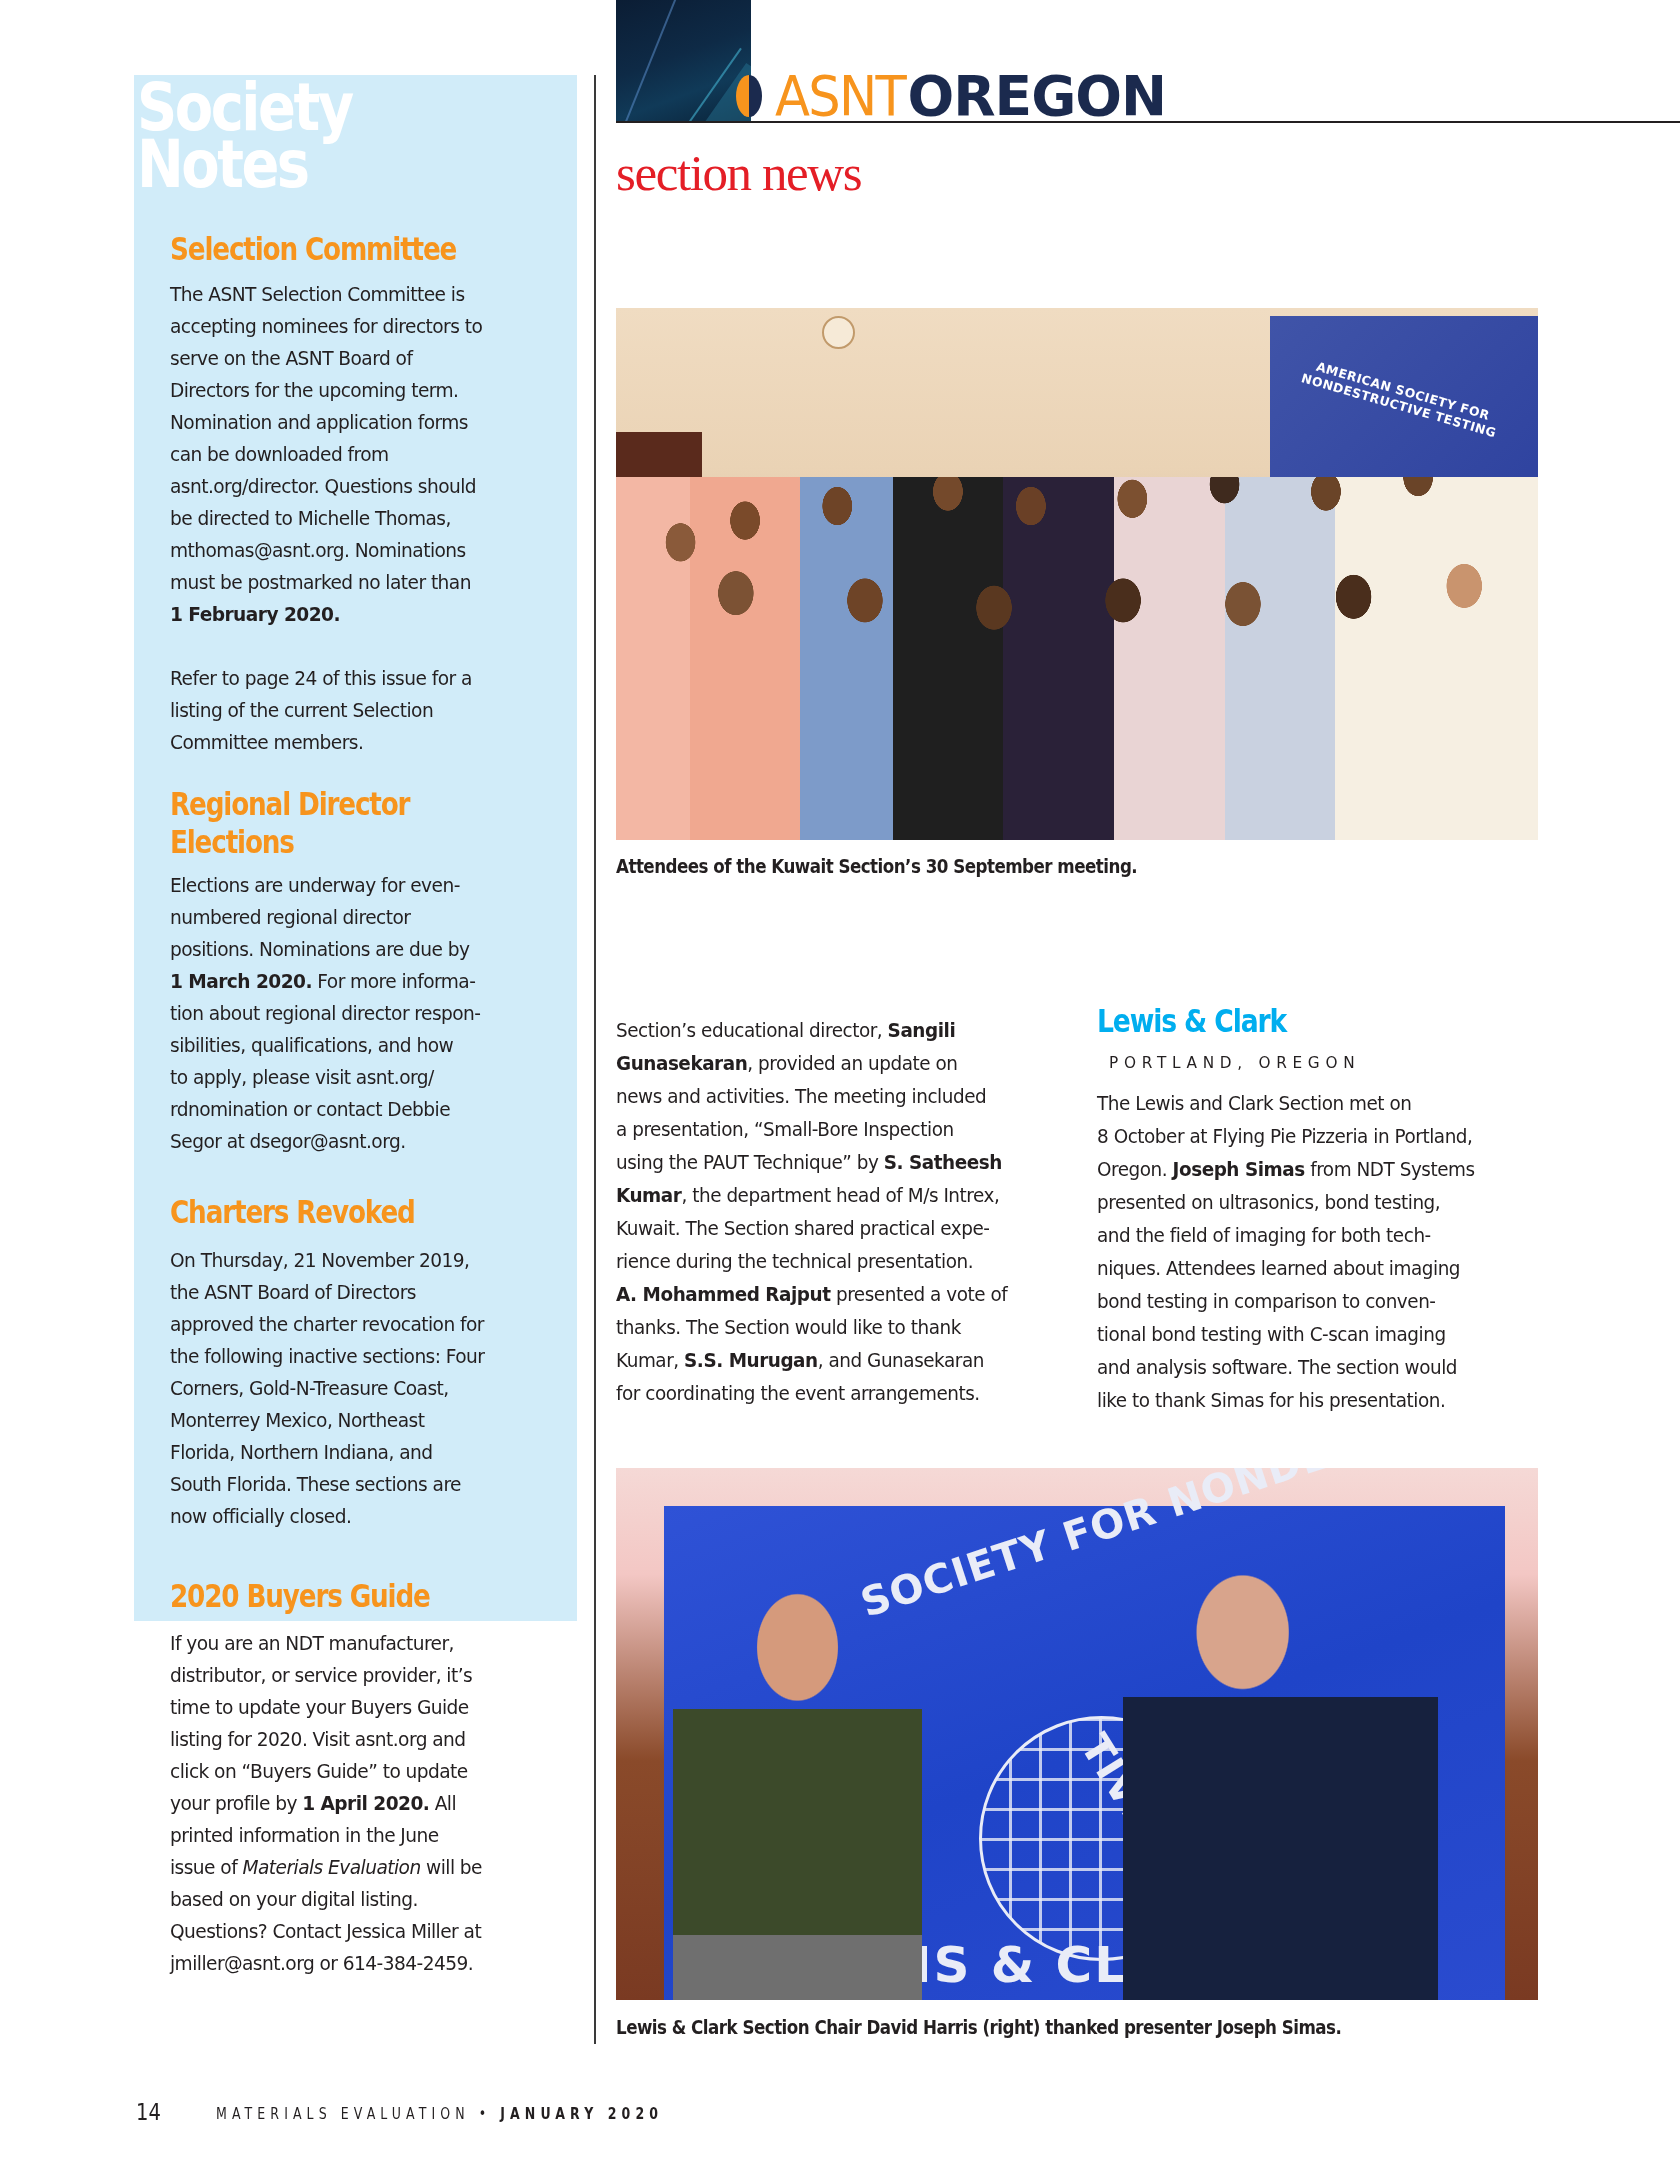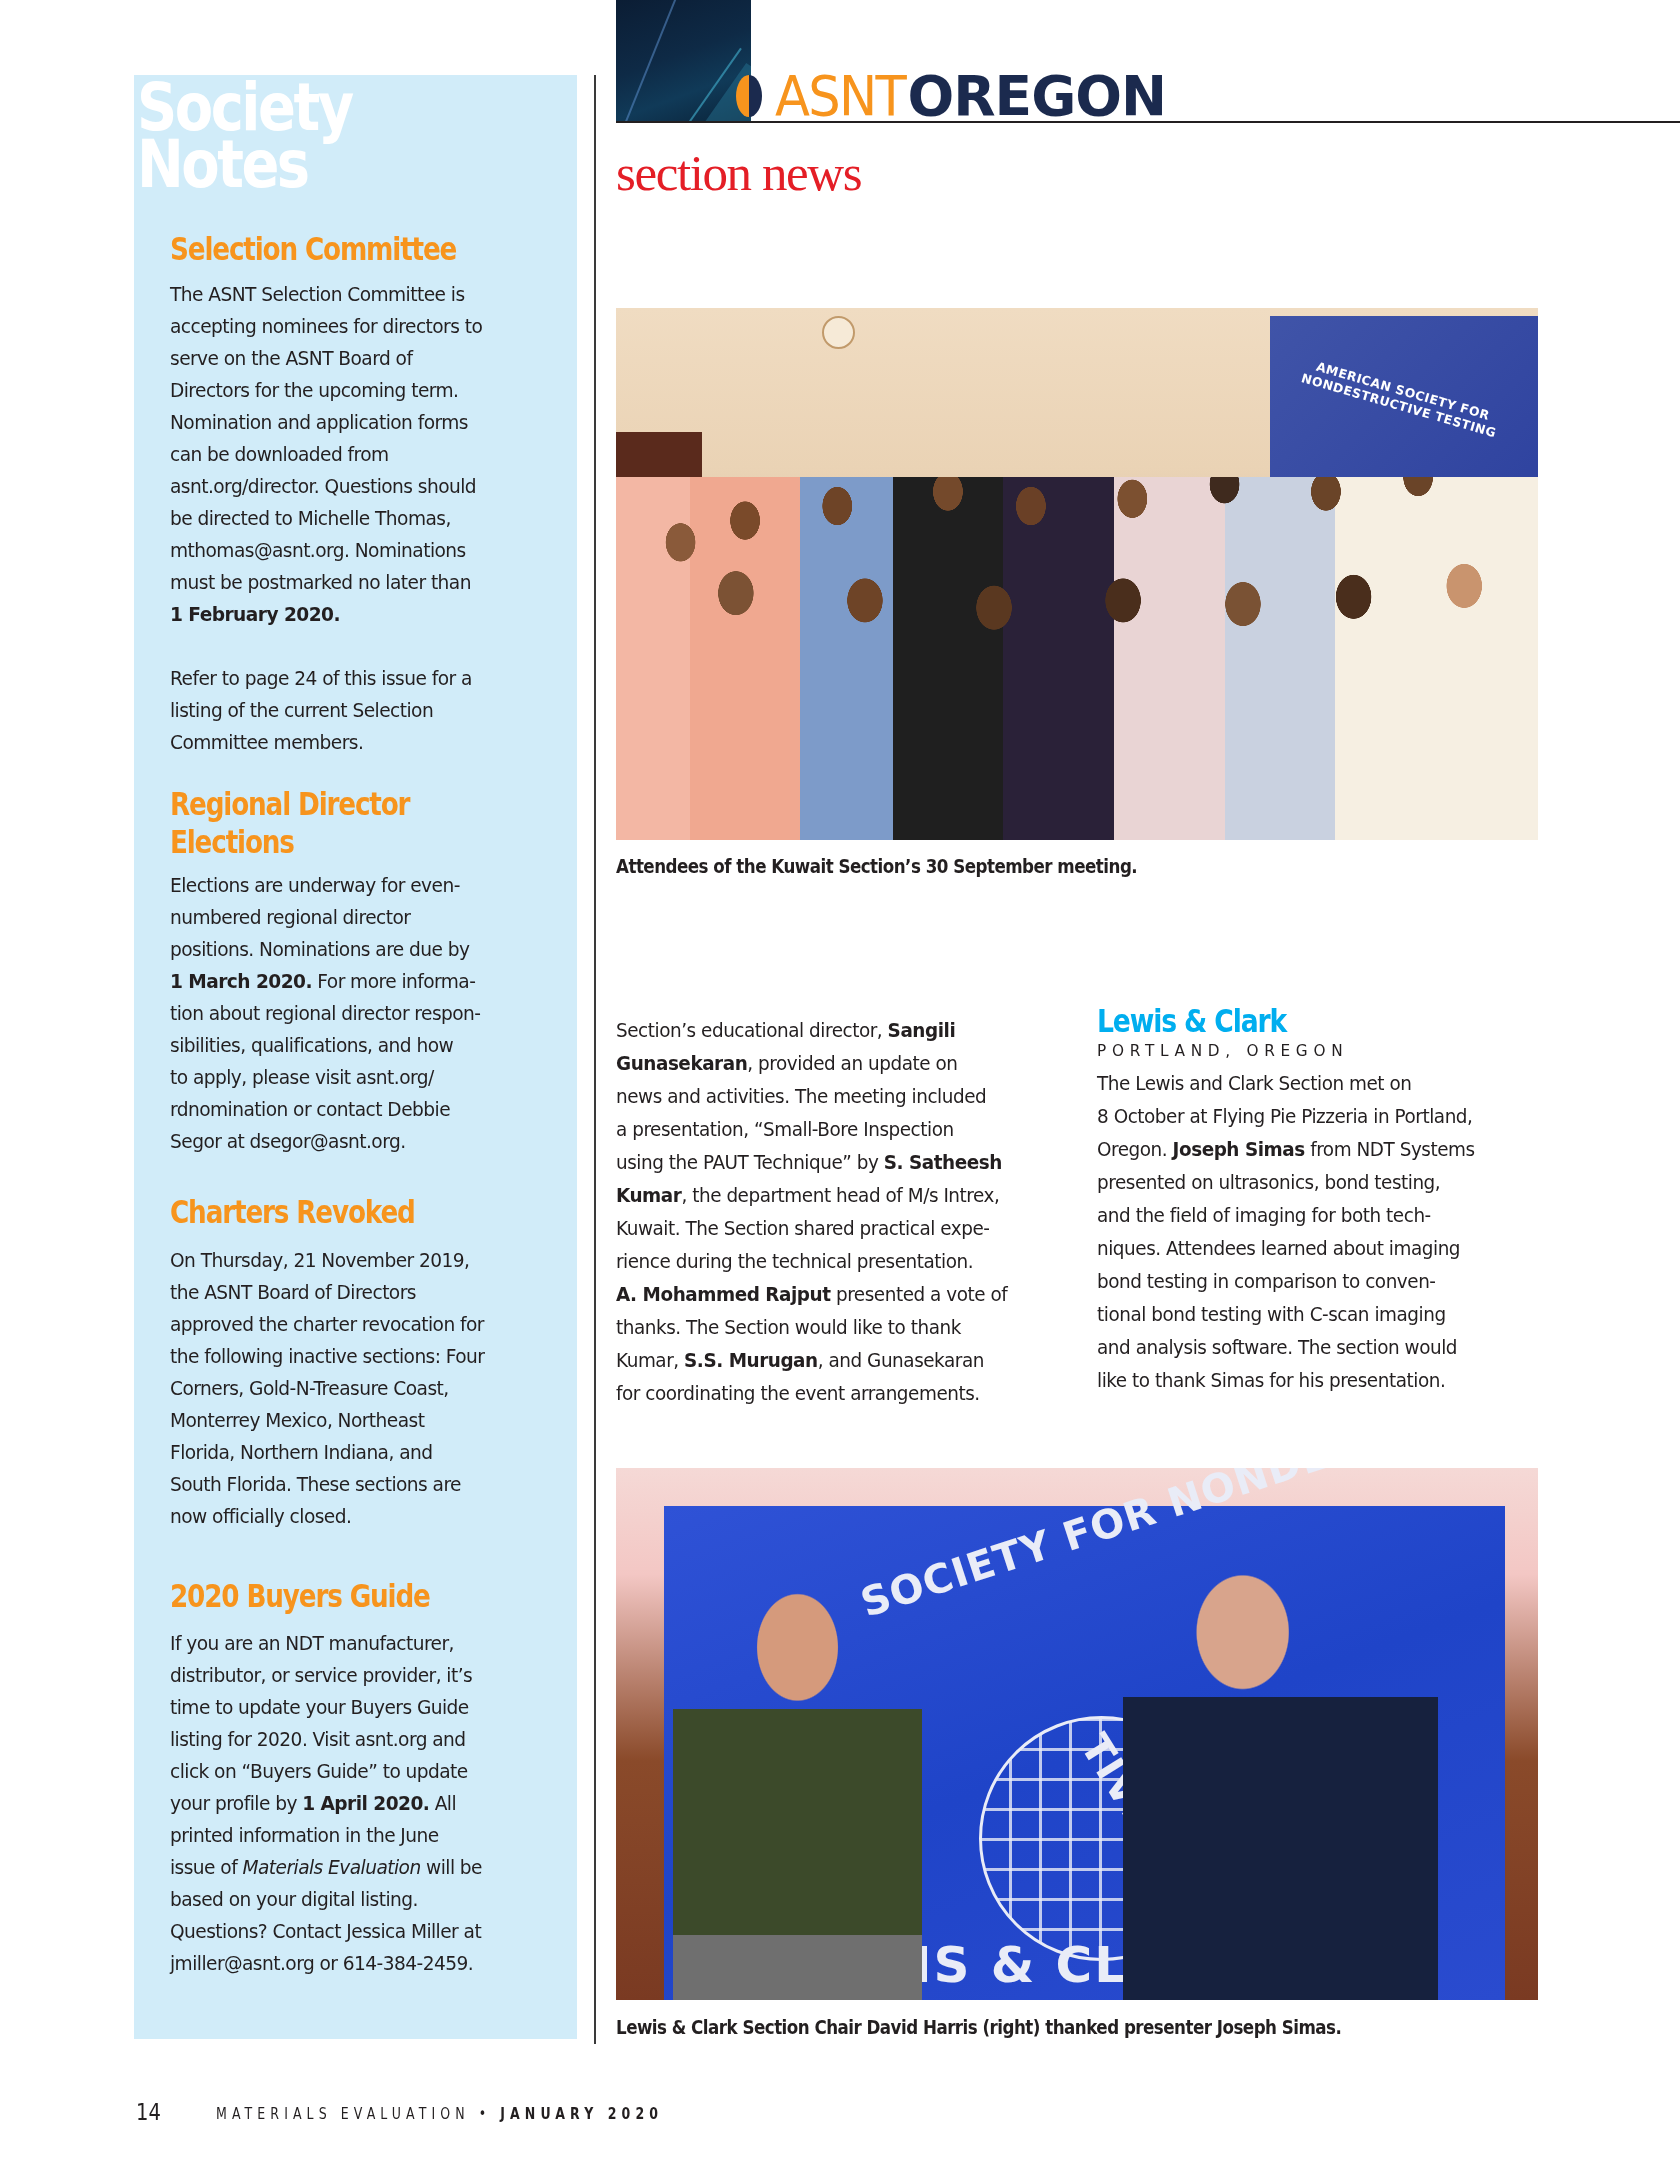--- a/index.html
+++ b/index.html
@@ -5,21 +5,21 @@
   html, body { margin: 0; padding: 0; }
   body {
     width: 1680px; height: 2182px; position: relative; overflow: hidden;
     background: #ffffff; color: #231f20;
     font-family: "Liberation Sans", "DejaVu Sans", sans-serif;
   }
   .abs { position: absolute; }
 
   
   .sidebar {
-    left: 134px; top: 75px; width: 443px; height: 1964px;
+    left: 134px; top: 75px; width: 443px; height: 1546px;
     background: #d1ecf9;
   }
   .sidebar-title {
     position: absolute; left: 2.9px; top: 3.8px; margin: 0;
     color: #ffffff; font-weight: bold;
     font-family: "DejaVu Sans", sans-serif;
     font-size: 65px; line-height: 57px; letter-spacing: -2.9px;
     transform: scaleX(0.86); transform-origin: left top;
   }
   .sb-section { position: absolute; left: 36px; width: 392px; }
@@ -168,21 +168,21 @@
     white-space: pre-line; width: 459px;
     transform: scaleX(0.92); transform-origin: left top;
   }
   .body-text b { font-weight: bold; }
   .sub-heading {
     margin: 0; color: #00aeef; font-family: "DejaVu Sans", sans-serif; font-weight: bold;
     font-size: 32.5px; line-height: 38px; letter-spacing: -1.4px;
     transform: scaleX(0.82); transform-origin: left top; white-space: nowrap;
   }
   .locale {
-    margin: 0; font-family: "DejaVu Sans", sans-serif; font-size: 15.3px;
+    margin: 12px; font-family: "DejaVu Sans", sans-serif; font-size: 15.3px;
     letter-spacing: 5.7px; line-height: 23px; color: #231f20;
   }
 
   
   .footer-page {
     left: 136px; top: 2099px; font-family: "DejaVu Sans", sans-serif;
     font-size: 23px; line-height: 27px; color: #231f20;
     transform: scaleX(0.85); transform-origin: left top;
   }
   .footer-pub {

